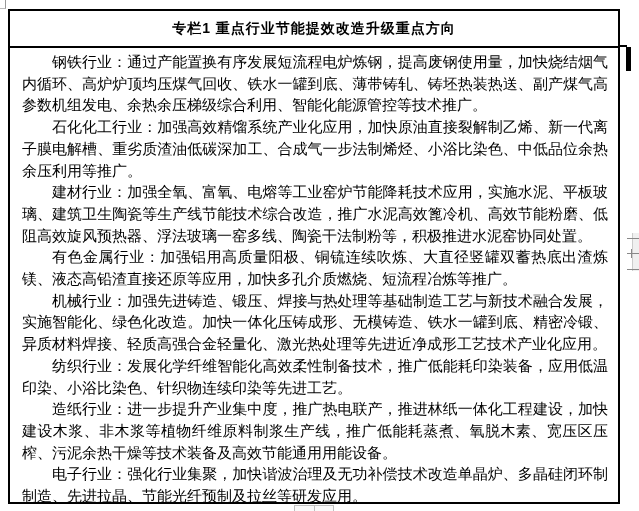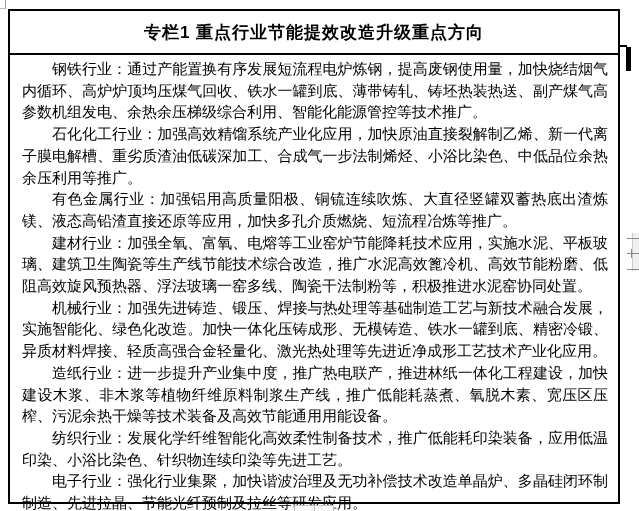--- a/index.html
+++ b/index.html
@@ -17,28 +17,28 @@
   .callout-box {
     position: absolute;
     left: 8px;
     top: 9px;
     width: 612px;
     height: 495px;
     border: 2px solid #000000;
     background: #ffffff;
   }
   .callout-title {
-    height: 44px;
+    height: 37px;
     border-bottom: 2px solid #000000;
     display: flex;
     align-items: center;
     justify-content: center;
     font-family: "Liberation Sans", sans-serif;
     font-weight: bold;
-    font-size: 17px;
+    font-size: 14px;
     color: #000000;
     letter-spacing: 1px;
   }
   .callout-body {
     padding: 4px 10px 0 12px;
     font-family: "Liberation Serif", serif;
     font-size: 15px;
     line-height: 21.7px;
     color: #000000;
     text-align: justify;
@@ -131,25 +131,25 @@
 </head>
 <body>
 
 <div class="corner-handle"></div>
 
 <div class="callout-box">
   <div class="callout-title">专栏1 重点行业节能提效改造升级重点方向</div>
   <div class="callout-body">
     <p>钢铁行业：通过产能置换有序发展短流程电炉炼钢，提高废钢使用量，加快烧结烟气内循环、高炉炉顶均压煤气回收、铁水一罐到底、薄带铸轧、铸坯热装热送、副产煤气高参数机组发电、余热余压梯级综合利用、智能化能源管控等技术推广。</p>
     <p>石化化工行业：加强高效精馏系统产业化应用，加快原油直接裂解制乙烯、新一代离子膜电解槽、重劣质渣油低碳深加工、合成气一步法制烯烃、小浴比染色、中低品位余热余压利用等推广。</p>
+    <p>建材行业：加强全氧、富氧、电熔等工业窑炉节能降耗技术应用，实施水泥、平板玻璃、建筑卫生陶瓷等生产线节能技术综合改造，推广水泥高效篦冷机、高效节能粉磨、低阻高效旋风预热器、浮法玻璃一窑多线、陶瓷干法制粉等，积极推进水泥窑协同处置。</p>
     <p>有色金属行业：加强铝用高质量阳极、铜锍连续吹炼、大直径竖罐双蓄热底出渣炼镁、液态高铅渣直接还原等应用，加快多孔介质燃烧、短流程冶炼等推广。</p>
-    <p>建材行业：加强全氧、富氧、电熔等工业窑炉节能降耗技术应用，实施水泥、平板玻璃、建筑卫生陶瓷等生产线节能技术综合改造，推广水泥高效篦冷机、高效节能粉磨、低阻高效旋风预热器、浮法玻璃一窑多线、陶瓷干法制粉等，积极推进水泥窑协同处置。</p>
     <p>机械行业：加强先进铸造、锻压、焊接与热处理等基础制造工艺与新技术融合发展，实施智能化、绿色化改造。加快一体化压铸成形、无模铸造、铁水一罐到底、精密冷锻、异质材料焊接、轻质高强合金轻量化、激光热处理等先进近净成形工艺技术产业化应用。</p>
+    <p>纺织行业：发展化学纤维智能化高效柔性制备技术，推广低能耗印染装备，应用低温印染、小浴比染色、针织物连续印染等先进工艺。</p>
     <p>造纸行业：进一步提升产业集中度，推广热电联产，推进林纸一体化工程建设，加快建设木浆、非木浆等植物纤维原料制浆生产线，推广低能耗蒸煮、氧脱木素、宽压区压榨、污泥余热干燥等技术装备及高效节能通用用能设备。</p>
-    <p>纺织行业：发展化学纤维智能化高效柔性制备技术，推广低能耗印染装备，应用低温印染、小浴比染色、针织物连续印染等先进工艺。</p>
     <p>电子行业：强化行业集聚，加快谐波治理及无功补偿技术改造单晶炉、多晶硅闭环制制造、先进拉晶、节能光纤预制及拉丝等研发应用。</p>
   </div>
 </div>
 
 <div class="divider-extension"></div>
 <div class="text-cursor"></div>
 
 <div class="scrollbar-fragment"></div>
 <div class="ruler-dash d1"></div>
 <div class="ruler-dash d2"></div>

